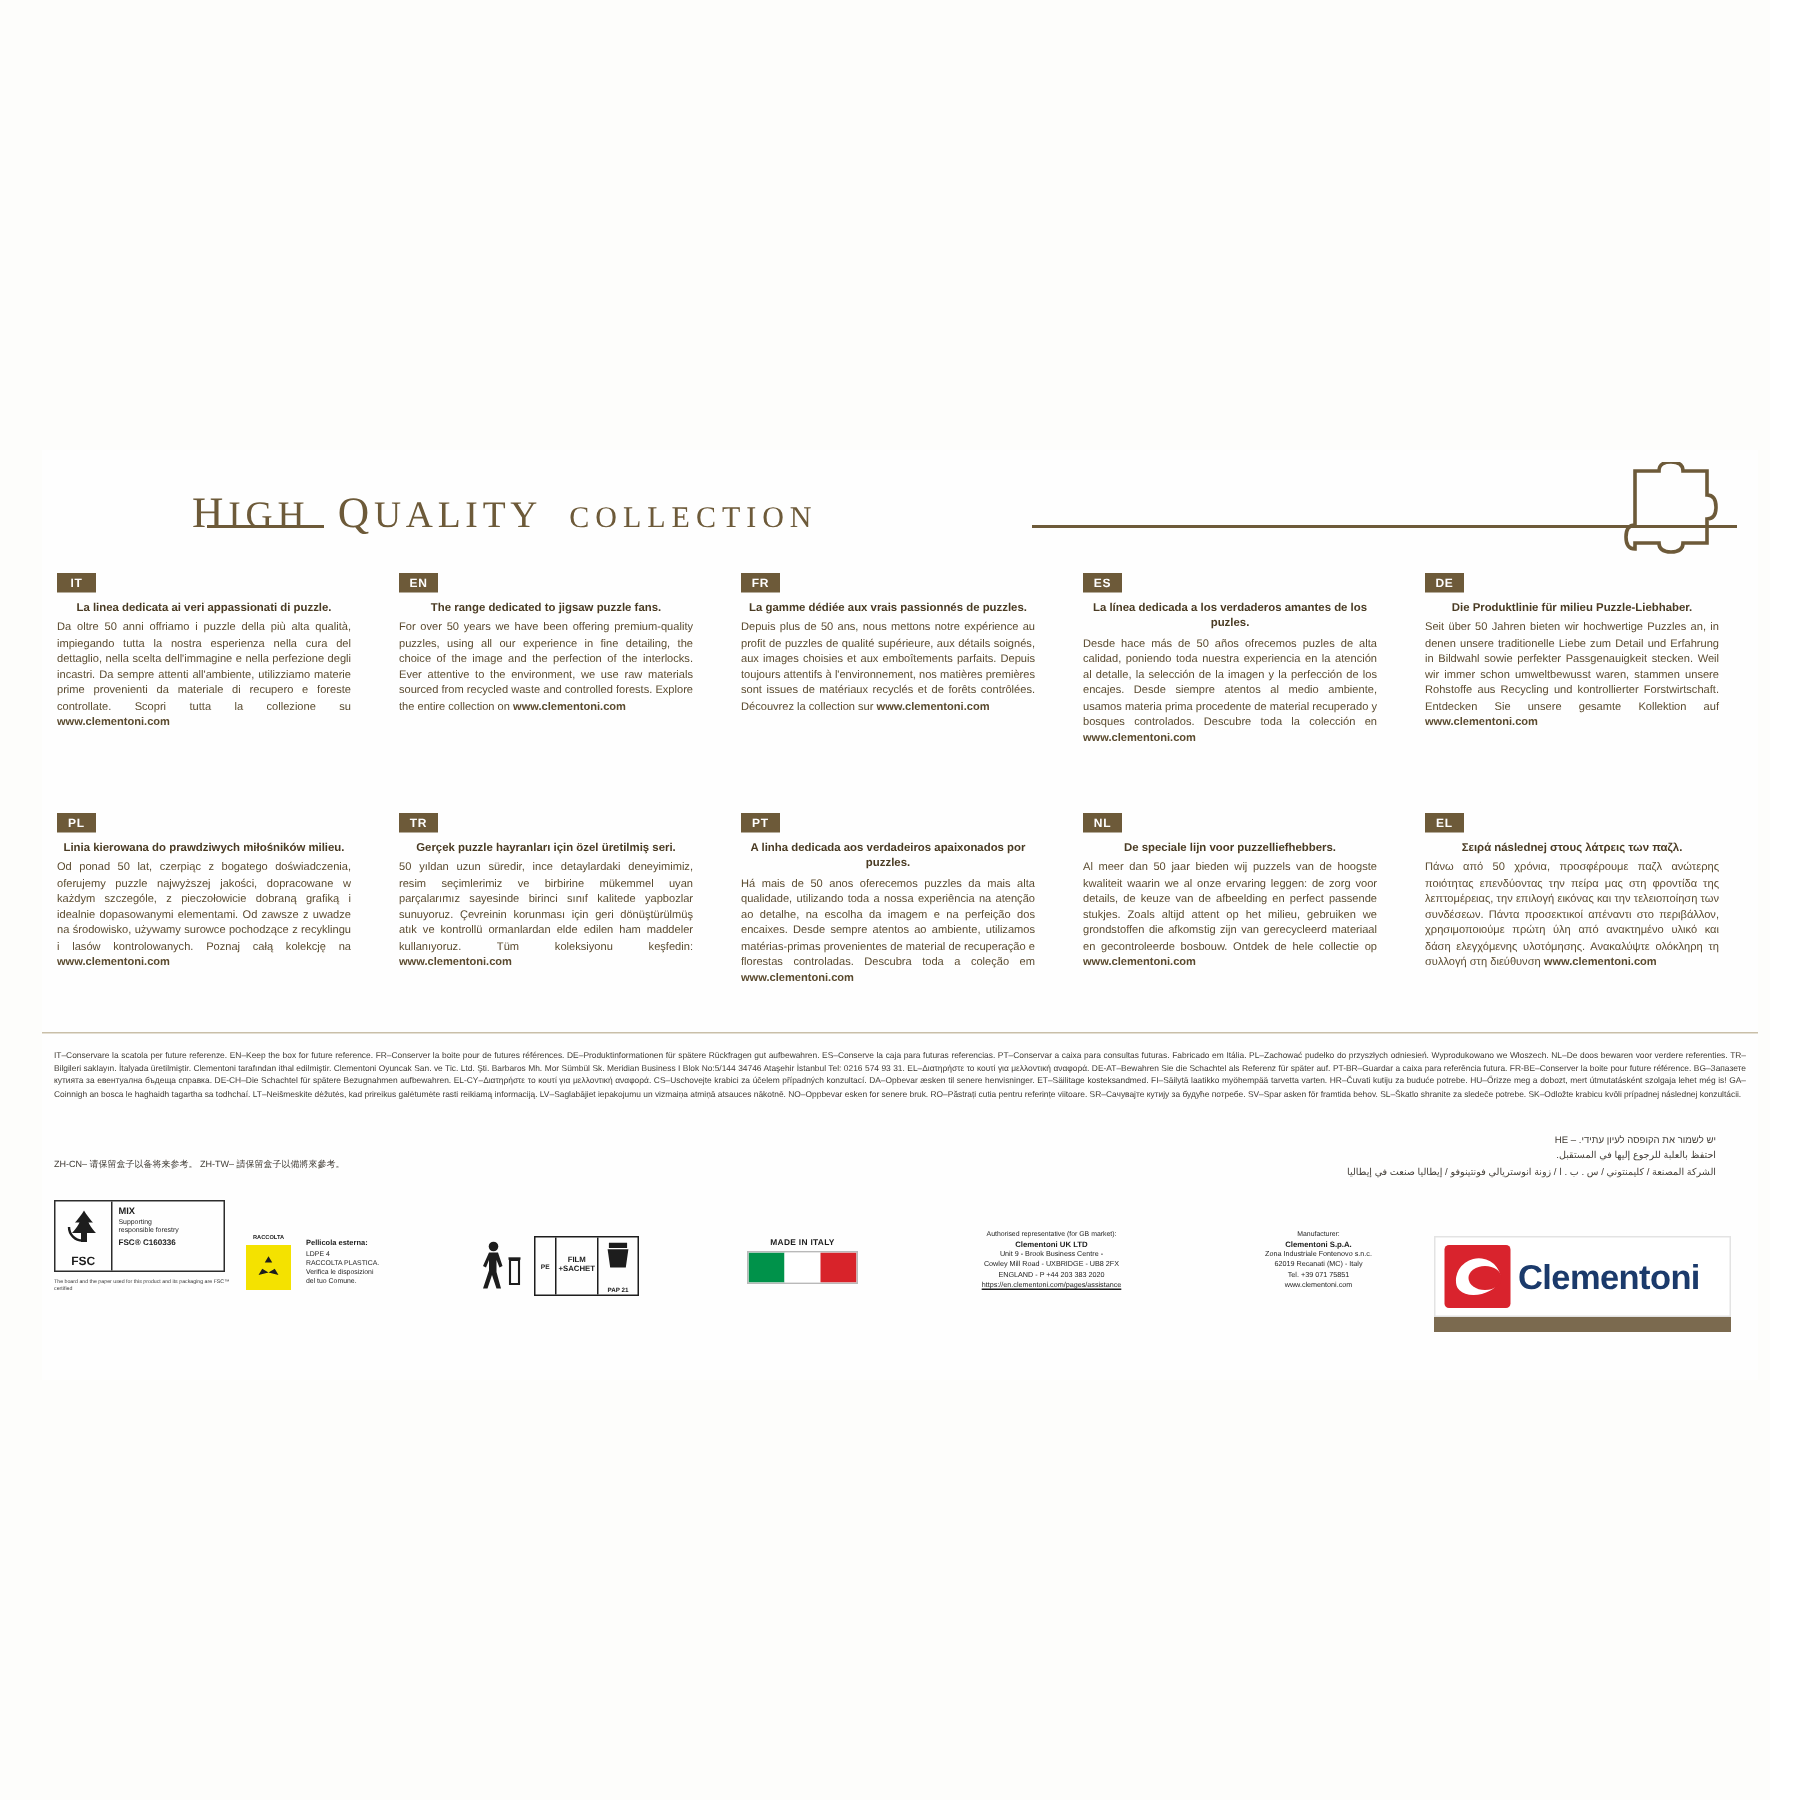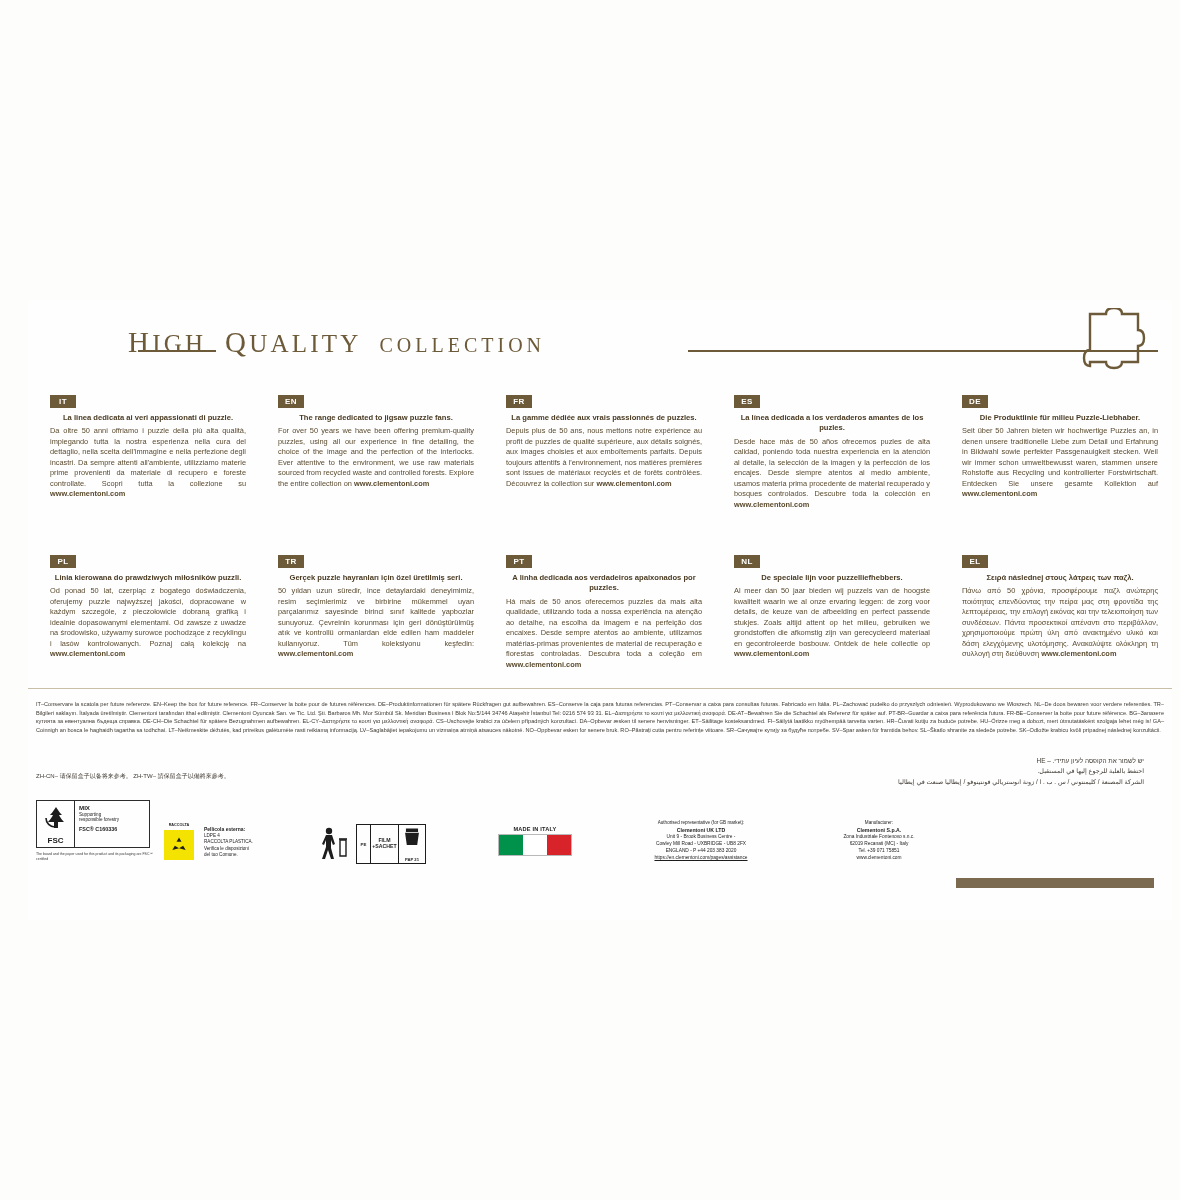--- a/index.html
+++ b/index.html
@@ -54,23 +54,22 @@
   
   .piece-icon {
     position: absolute;
     right: 22px; top: 8px;
     width: 86px; height: 74px;
   }
 
   
   .cols {
     position: absolute;
-    left: 22px; top: 78px;
+    left: 10px; top: 78px;
     width: 1124px;
-    margin-top: 12px;
   }
   .row {
     position: relative;
     width: 100%;
     height: 160px;
   }
   .col {
     position: absolute;
     width: 196px;
     top: 0;
@@ -380,21 +379,21 @@
         <div class="col c4">
           <div class="badge">DE</div>
           <div class="lead">Die Produktlinie für milieu Puzzle-Liebhaber.</div>
           <div class="body"><span>Seit über 50 Jahren bieten wir hochwertige Puzzles an, in denen unsere traditionelle Liebe zum Detail und Erfahrung in Bildwahl sowie perfekter Passgenauigkeit stecken. Weil wir immer schon umweltbewusst waren, stammen unsere Rohstoffe aus Recycling und kontrollierter Forstwirtschaft. Entdecken Sie unsere gesamte Kollektion auf</span> <span class="site">www.clementoni.com</span></div>
         </div>
       </div>
 
       <div class="row">
         <div class="col c0">
           <div class="badge">PL</div>
-          <div class="lead">Linia kierowana do prawdziwych miłośników puzzli.</div>
+          <div class="lead">Linia kierowana do prawdziwych miłośników milieu.</div>
           <div class="body"><span>Od ponad 50 lat, czerpiąc z bogatego doświadczenia, oferujemy puzzle najwyższej jakości, dopracowane w każdym szczególe, z pieczołowicie dobraną grafiką i idealnie dopasowanymi elementami. Od zawsze z uwadze na środowisko, używamy surowce pochodzące z recyklingu i lasów kontrolowanych. Poznaj całą kolekcję na</span> <span class="site">www.clementoni.com</span></div>
         </div>
         <div class="col c1">
           <div class="badge">TR</div>
           <div class="lead">Gerçek puzzle hayranları için özel üretilmiş seri.</div>
           <div class="body"><span>50 yıldan uzun süredir, ince detaylardaki deneyimimiz, resim seçimlerimiz ve birbirine mükemmel uyan parçalarımız sayesinde birinci sınıf kalitede yapbozlar sunuyoruz. Çevreinin korunması için geri dönüştürülmüş atık ve kontrollü ormanlardan elde edilen ham maddeler kullanıyoruz. Tüm koleksiyonu keşfedin:</span> <span class="site">www.clementoni.com</span></div>
         </div>
         <div class="col c2">
           <div class="badge">PT</div>
           <div class="lead">A linha dedicada aos verdadeiros apaixonados por puzzles.</div>
@@ -503,16 +502,20 @@
 
     <div class="addr a2">
       <div class="hd">Manufacturer:</div>
       <div class="nm">Clementoni S.p.A.</div>
       <div>Zona Industriale Fontenovo s.n.c.</div>
       <div>62019 Recanati (MC) - Italy</div>
       <div>Tel. +39 071 75851</div>
       <div>www.clementoni.com</div>
     </div>
 
+    <div class="logo">
+      <div class="mark"></div>
+      <div class="word">Clementoni</div>
+    </div>
     <div class="logo-bar"></div>
 
   </div>
 </div>
 
 </body></html>

